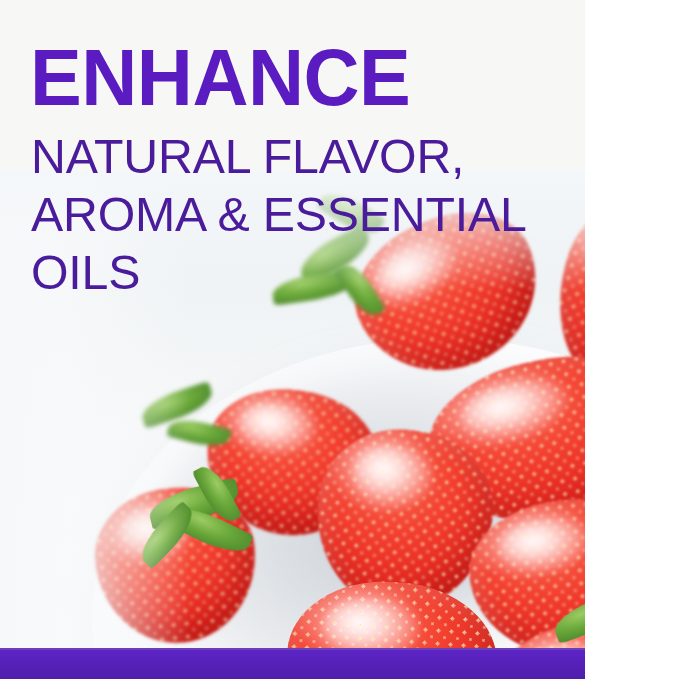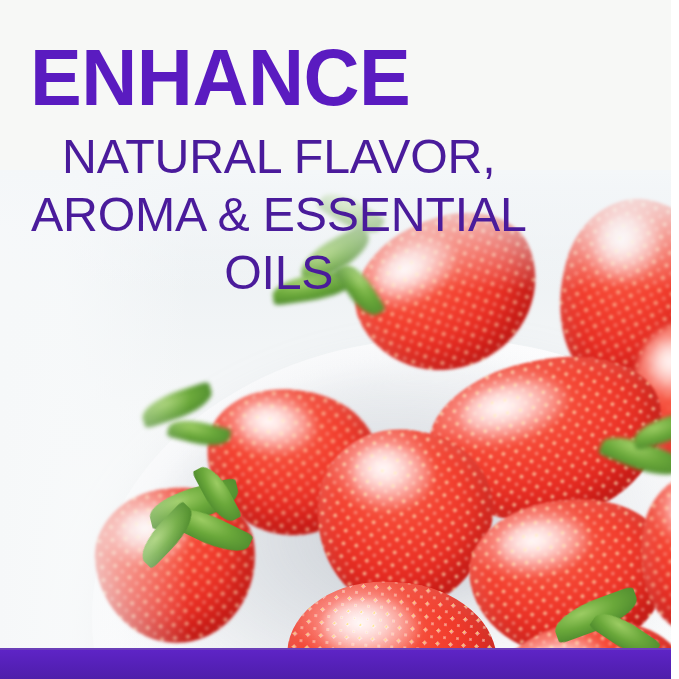--- a/index.html
+++ b/index.html
@@ -6,25 +6,24 @@
     margin: 0;
     padding: 0;
     background: #ffffff;
   }
   body {
     font-family: "Liberation Sans", sans-serif;
   }
 
   #banner {
     position: relative;
-    width: 671px;
+    width: 585px;
     height: 679px;
     overflow: hidden;
     background: #14b8a6;
-    text-align: center;
   }
 
   
   .bg-top {
     position: absolute;
     left: 0; top: 0;
     width: 679px; height: 174px;
     background: #f7f8f6;
   }
   .bg-bottom {

